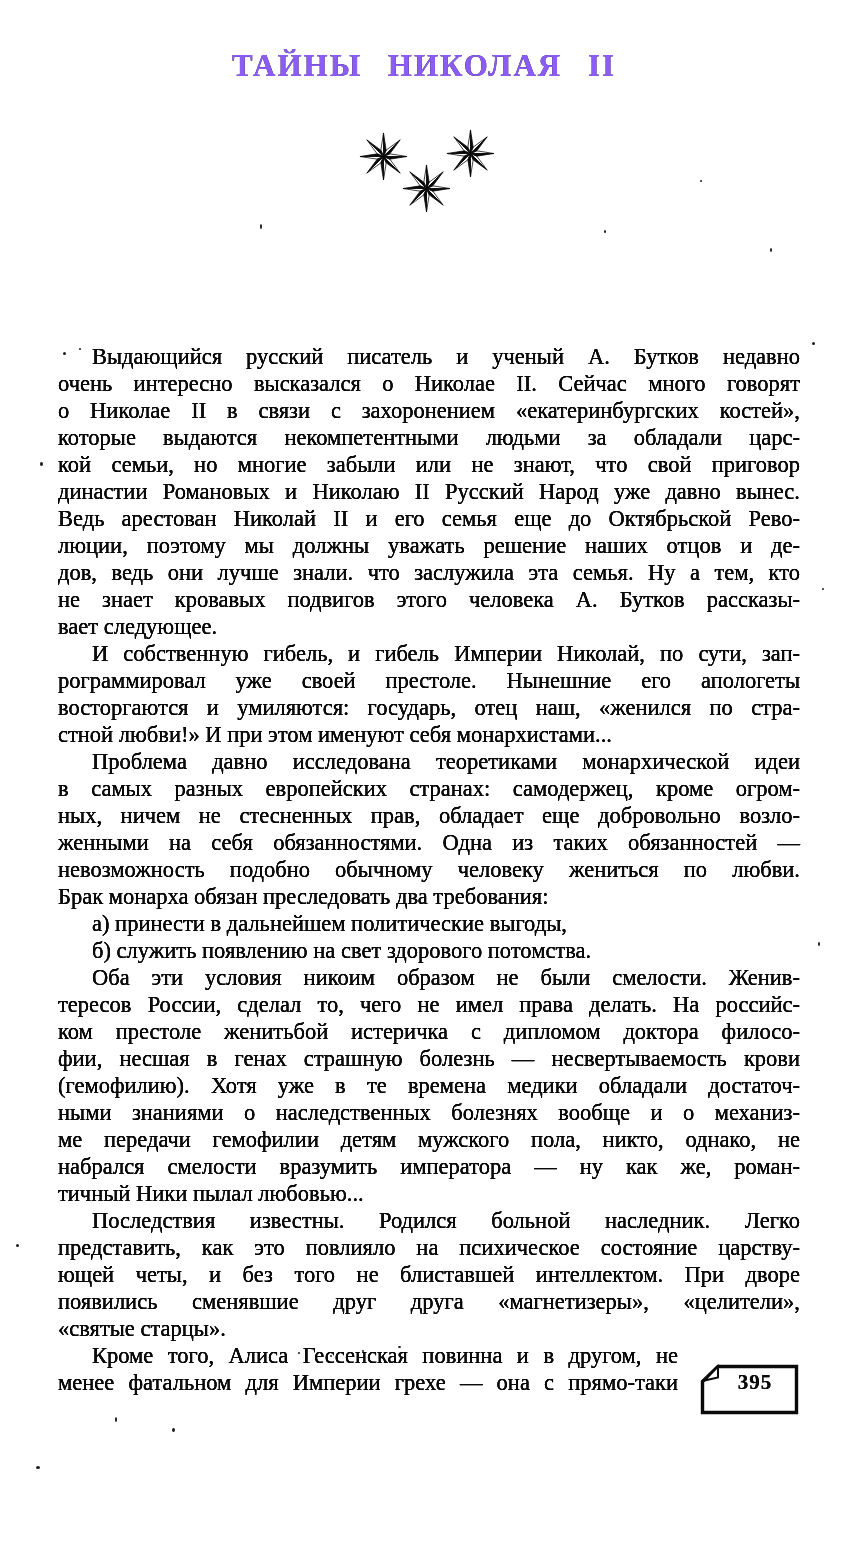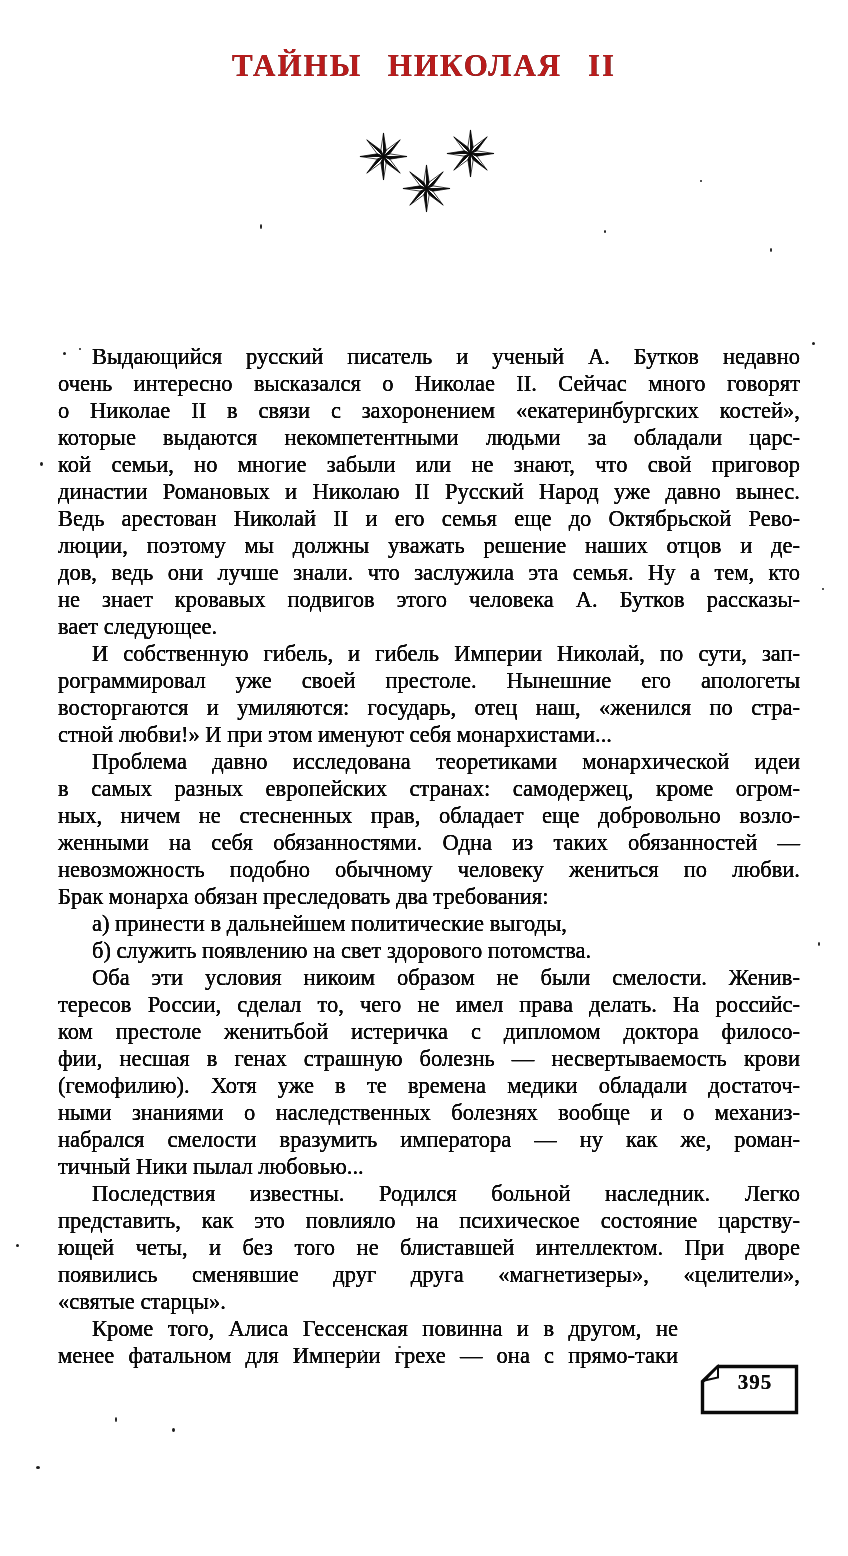--- a/index.html
+++ b/index.html
@@ -17,21 +17,21 @@
     position: absolute;
     top: 48px;
     left: 0;
     width: 100%;
     margin: 0;
     text-align: center;
     font-size: 31px;
     font-weight: 700;
     letter-spacing: 2px;
     word-spacing: 16px;
-    color: #b91c1c;
+    color: #8b5cf6;
     text-shadow: 0 0 0.5px #000;
   }
   .ornament { position: absolute; left: 0; top: 0; width: 100%; height: 240px; }
   .star { position: absolute; }
   .body-text {
     position: absolute;
     top: 343px;
     left: 58px;
     width: 742px;
     font-size: 22.5px;
@@ -147,20 +147,21 @@
       <div class="para">
         <div class="line first last">б) служить появлению на свет здорового потомства.</div>
       </div>
       <div class="para">
         <div class="line first">Оба эти условия никоим образом не были смелости. Женив-</div>
         <div class="line">тересов России, сделал то, чего не имел права делать. На российс-</div>
         <div class="line">ком престоле женитьбой истеричка с дипломом доктора филосо-</div>
         <div class="line">фии, несшая в генах страшную болезнь — несвертываемость крови</div>
         <div class="line">(гемофилию). Хотя уже в те времена медики обладали достаточ-</div>
         <div class="line">ными знаниями о наследственных болезнях вообще и о механиз-</div>
+        <div class="line">ме передачи гемофилии детям мужского пола, никто, однако, не</div>
         <div class="line">набрался смелости вразумить императора — ну как же, роман-</div>
         <div class="line last">тичный Ники пылал любовью...</div>
       </div>
       <div class="para">
         <div class="line first">Последствия известны. Родился больной наследник. Легко</div>
         <div class="line">представить, как это повлияло на психическое состояние царству-</div>
         <div class="line">ющей четы, и без того не блиставшей интеллектом. При дворе</div>
         <div class="line">появились сменявшие друг друга «магнетизеры», «целители»,</div>
         <div class="line last">«святые старцы».</div>
       </div>

